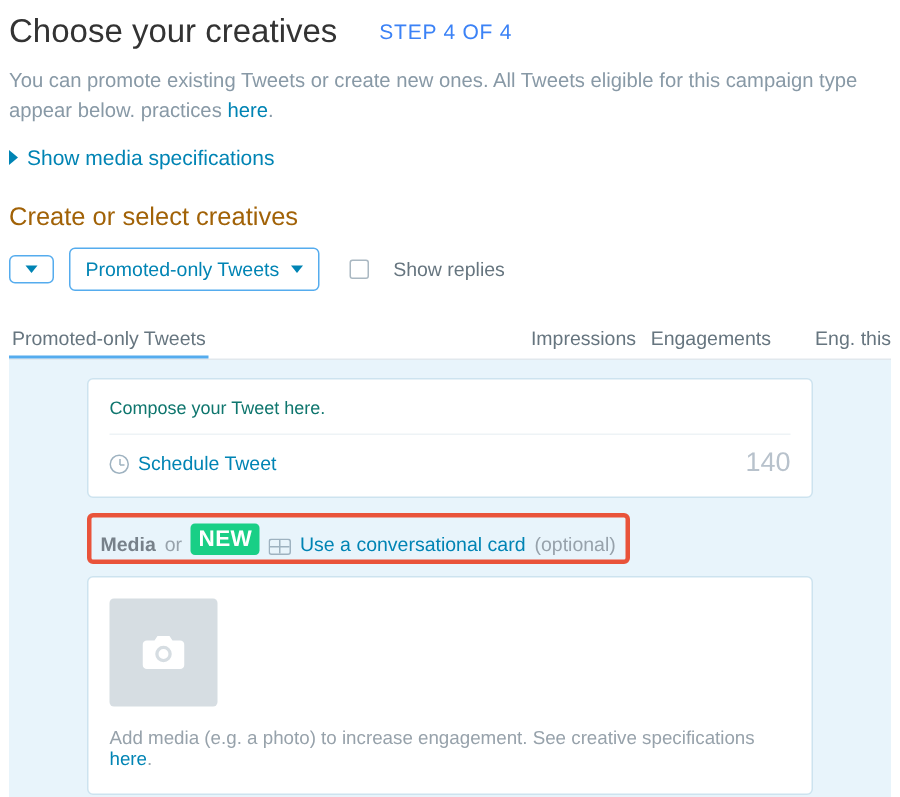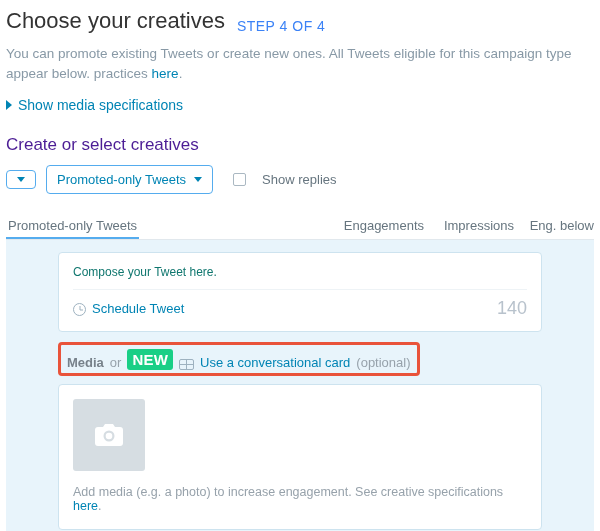--- a/index.html
+++ b/index.html
@@ -4,28 +4,28 @@
 <style>
   * { box-sizing: border-box; margin: 0; padding: 0; }
   body {
     font-family: "Helvetica Neue", Helvetica, Arial, sans-serif;
     font-size: 14px;
     color: #292f33;
     background: #fff;
     width: 600px;
   }
   .page { padding: 8px 6px 10px 6px; }
-  .h-row { display: flex; align-items: flex-end; gap: 12px; margin-bottom: 10px; }
+  .h-row { display: flex; align-items: center; gap: 28px; margin-bottom: 10px; }
   h1 { font-size: 22px; font-weight: 400; color: #333; }
   .step { color: #3b82f6; font-size: 14px; letter-spacing: 0.5px; font-weight: 400; }
   .intro { color: #8899a6; font-size: 13.5px; line-height: 1.45; margin-bottom: 14px; }
   .link { color: #0084b4; cursor: pointer; }
   .spec-toggle { color: #0084b4; font-size: 14px; display: flex; align-items: center; gap: 6px; cursor: pointer; margin-bottom: 22px; }
   .chevron-right { display:inline-block; width:0;height:0;border-top:5px solid transparent;border-bottom:5px solid transparent;border-left:6px solid #0084b4; }
-  h2 { font-size: 17px; font-weight: 400; color: #4c1d95; margin-bottom: 10px; }
+  h2 { font-size: 17px; font-weight: 400; color: #a16207; margin-bottom: 10px; }
   .filters-row { display: flex; align-items: center; gap: 10px; margin-bottom: 10px; }
   .pill {
     border: 1px solid #55acee; border-radius: 4px; padding: 6px 10px;
     color: #0084b4; font-size: 13px; background: #fff; display: inline-flex; align-items: center; gap: 8px; cursor: pointer;
   }
   .chevron-down { display:inline-block; width:0;height:0;border-left:4px solid transparent;border-right:4px solid transparent;border-top:5px solid #0084b4; }
   .checkbox { width: 13px; height: 13px; border: 1px solid #aab8c2; border-radius: 2px; margin-left: 10px; display:inline-block; cursor:pointer; }
   .cb-label { color: #66757f; font-size: 13px; margin-left: 6px; }
 
   .table-head {
@@ -106,23 +106,23 @@
       <span class="chevron-down"></span>
     </div>
     <span class="checkbox"></span>
     <span class="cb-label">Show replies</span>
   </div>
 
   <div class="table-head">
     <div class="col-main">
       <span class="tab-underline">Promoted-only Tweets</span>
     </div>
+    <div class="col">Impressions</div>
     <div class="col">Engagements</div>
-    <div class="col">Impressions</div>
-    <div class="col">Eng. below</div>
+    <div class="col">Eng. this</div>
   </div>
 
   <div class="composer-area">
     <div class="composer-inner">
 
       <div class="compose-box">
         <div class="placeholder-text">Compose your Tweet here.</div>
         <div class="compose-footer">
           <span class="schedule">
             <span class="clock-icon"></span>

